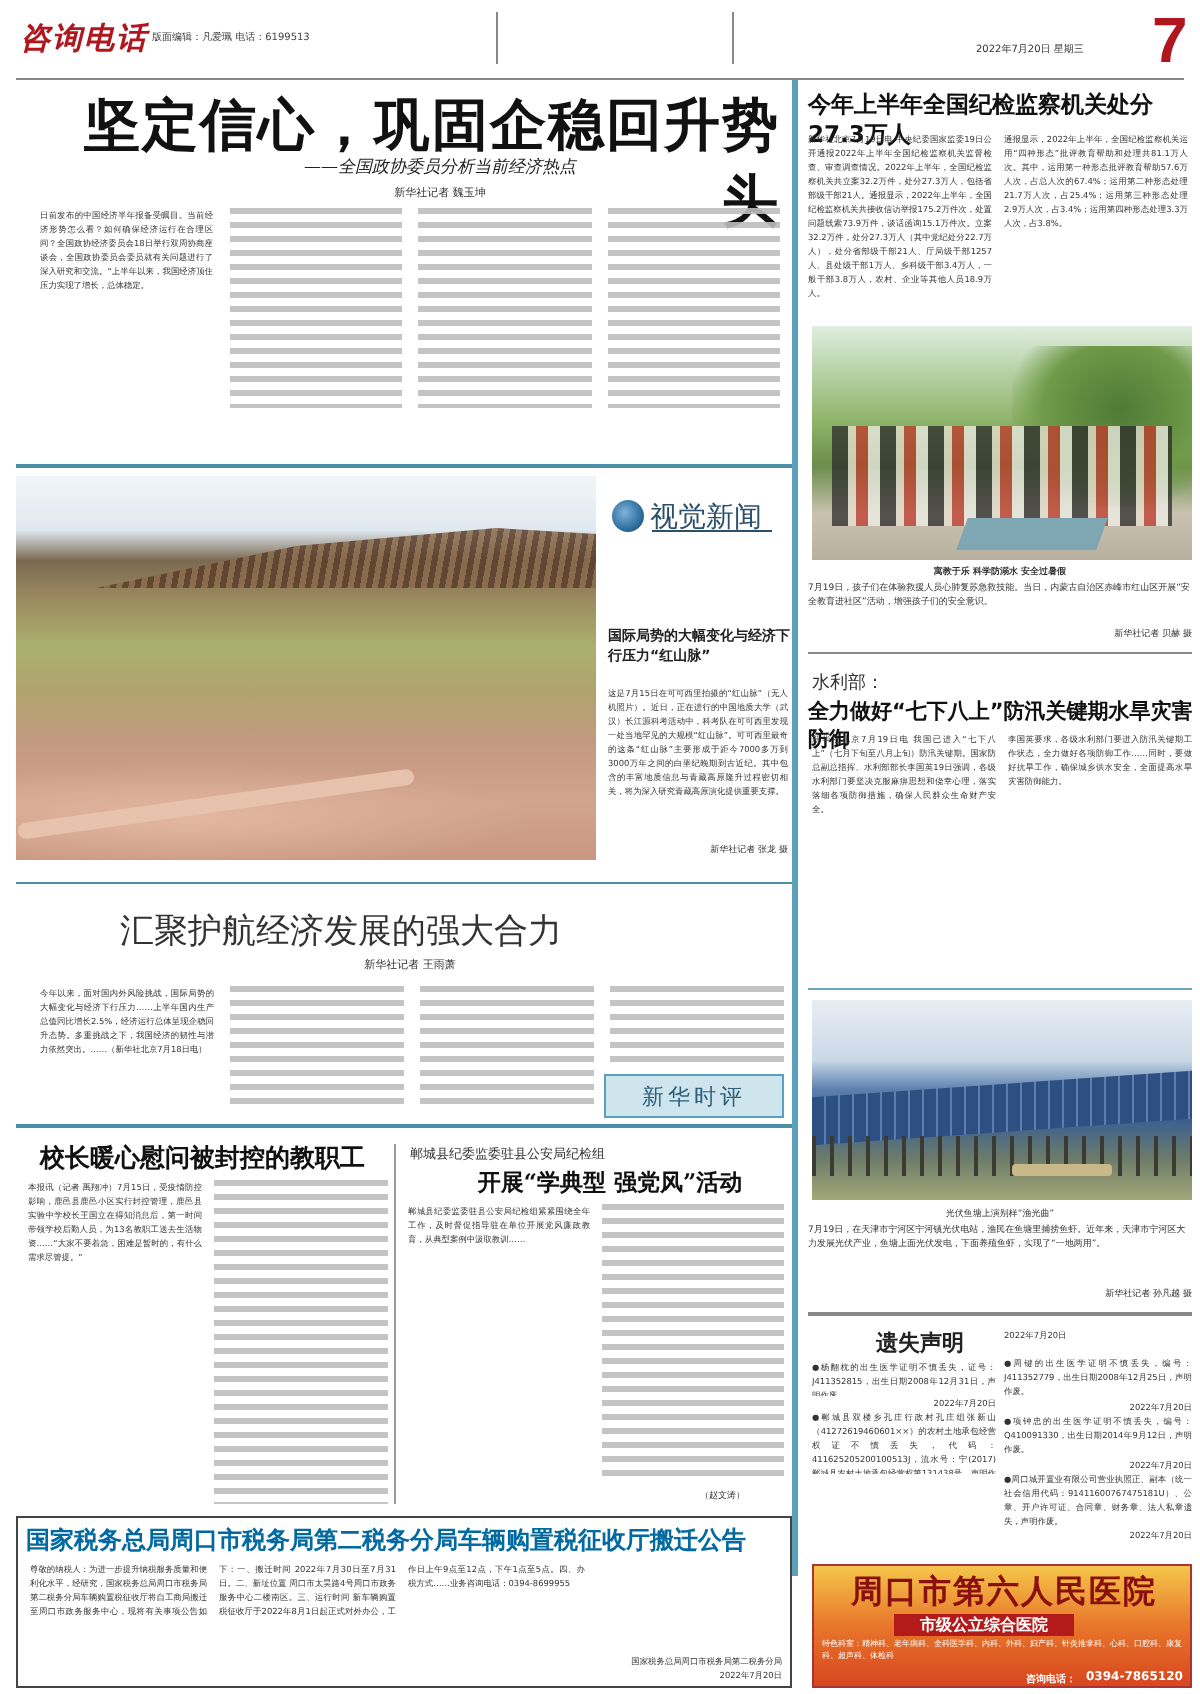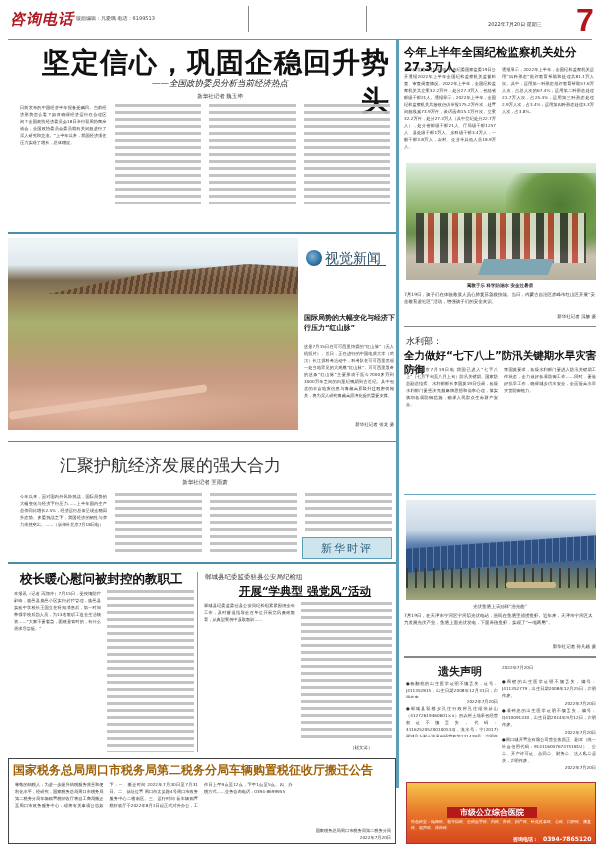--- a/index.html
+++ b/index.html
@@ -96,20 +96,21 @@
   <div class="text" style="height:14px;">2022年7月20日</div>
   <div class="text" style="height:22px;">●周键的出生医学证明不慎丢失，编号：J411352779，出生日期2008年12月25日，声明作废。</div>
   <div class="text" style="text-align:right;">2022年7月20日</div>
   <div class="text" style="height:22px;">●项钟忠的出生医学证明不慎丢失，编号：Q410091330，出生日期2014年9月12日，声明作废。</div>
   <div class="text" style="text-align:right;">2022年7月20日</div>
   <div class="text" style="height:28px;">●周口城开置业有限公司营业执照正、副本（统一社会信用代码：91411600767475181U）、公章、开户许可证、合同章、财务章、法人私章遗失，声明作废。</div>
   <div class="text" style="text-align:right;">2022年7月20日</div>
 </div>
 
 <div class="abs ad" style="left:406px;top:782px;width:190px;height:62px;border:1px solid #a33;">
+  <div class="abs" style="left:0;top:3px;width:190px;text-align:center;font-size:16px;font-weight:bold;color:#8a0f0f;font-family:'DejaVu Serif',serif;letter-spacing:1px;">周口市第六人民医院</div>
   <div class="abs" style="left:40px;top:24px;width:90px;text-align:center;font-size:8px;font-weight:bold;color:#fff;background:#b31b1b;">市级公立综合医院</div>
   <div class="abs" style="left:4px;top:36px;width:182px;font-size:4px;line-height:6px;color:#fff;height:18px;overflow:hidden;">特色科室：精神科、老年病科、全科医学科、内科、外科、妇产科、针灸推拿科、心科、口腔科、康复科、超声科、体检科</div>
   <div class="abs" style="left:106px;top:53px;font-size:5px;color:#fff;font-weight:bold;">咨询电话：</div>
   <div class="abs" style="left:136px;top:52px;font-size:6px;color:#fff;font-weight:bold;">0394-7865120</div>
 </div>
 
 <div class="abs photo" style="left:8px;top:238px;width:290px;height:192px;background:linear-gradient(180deg,#f2f5f7 0%,#dfe9f0 14%,#7b6a52 22%,#9b8a5e 32%,#a9b06e 44%,#b1a36d 56%,#c49a80 70%,#d3a48e 85%,#c9977f 100%);">
   <div class="abs" style="left:40px;top:26px;width:250px;height:30px;background:repeating-linear-gradient(100deg,#5a3e2c 0 3px,#8a6a4a 3px 6px);clip-path:polygon(0 100%,40% 30%,80% 0,100% 10%,100% 100%);opacity:0.85;"></div>
   <div class="abs" style="left:0;top:140px;width:290px;height:52px;background:radial-gradient(ellipse at 30% 60%,#e2b7a0 0%,transparent 60%);"></div>
   <div class="abs" style="left:0;top:160px;width:200px;height:8px;border-radius:4px;background:#e7c2ad;transform:rotate(-8deg);"></div>
@@ -135,29 +136,29 @@
 <div class="abs rule-blue" style="left:8px;top:562px;width:388px;"></div>
 
 <div class="abs" style="left:20px;top:571px;width:180px;font-size:12.5px;font-weight:bold;font-family:'DejaVu Serif',serif;color:#111;">校长暖心慰问被封控的教职工</div>
 <div class="abs" style="left:14px;top:590px;width:180px;height:162px;display:flex;gap:6px;">
   <div class="text" style="flex:1;height:162px;">本报讯（记者 禹翔冲）7月15日，受疫情防控影响，鹿邑县鹿邑小区实行封控管理，鹿邑县实验中学校长王国立在得知消息后，第一时间带领学校后勤人员，为13名教职工送去生活物资……“大家不要着急，困难是暂时的，有什么需求尽管提。”</div>
   <div class="lines" style="flex:1;height:162px;"></div>
 </div>
 <div class="abs" style="left:197px;top:572px;width:1px;height:180px;background:#999;"></div>
 
 <div class="abs" style="left:205px;top:573px;font-size:6.5px;color:#333;">郸城县纪委监委驻县公安局纪检组</div>
-<div class="abs" style="left:220px;top:584px;width:170px;text-align:center;font-size:11.5px;font-weight:bold;font-family:'DejaVu Serif',serif;color:#111;text-decoration:underline;">开展“学典型 强党风”活动</div>
+<div class="abs" style="left:220px;top:584px;width:170px;text-align:center;font-size:11.5px;font-weight:bold;font-family:'DejaVu Serif',serif;color:#111;">开展“学典型 强党风”活动</div>
 <div class="abs" style="left:204px;top:602px;width:188px;height:146px;display:flex;gap:6px;">
   <div class="text" style="flex:1;height:146px;">郸城县纪委监委驻县公安局纪检组紧紧围绕全年工作，及时督促指导驻在单位开展党风廉政教育，从典型案例中汲取教训……</div>
   <div class="lines" style="flex:1;height:140px;"></div>
 </div>
 <div class="abs caption" style="left:350px;top:745px;">（赵文涛）</div>
 
 <div class="abs notice-box" style="left:8px;top:758px;width:388px;height:86px;">
-  <div class="abs" style="left:4px;top:3px;width:380px;font-size:12px;font-weight:bold;font-family:Liberation Sans, sans-serif;color:#a16207;white-space:nowrap;overflow:hidden;">国家税务总局周口市税务局第二税务分局车辆购置税征收厅搬迁公告</div>
+  <div class="abs" style="left:4px;top:3px;width:380px;font-size:12px;font-weight:bold;font-family:Liberation Sans, sans-serif;color:#0369a1;white-space:nowrap;overflow:hidden;">国家税务总局周口市税务局第二税务分局车辆购置税征收厅搬迁公告</div>
   <div class="abs" style="left:6px;top:22px;width:376px;height:60px;display:flex;gap:6px;">
     <div class="text" style="flex:3;height:60px;column-count:3;column-gap:6px;">尊敬的纳税人：为进一步提升纳税服务质量和便利化水平，经研究，国家税务总局周口市税务局第二税务分局车辆购置税征收厅将自工商局搬迁至周口市政务服务中心，现将有关事项公告如下：一、搬迁时间 2022年7月30日至7月31日。二、新址位置 周口市太昊路4号周口市政务服务中心二楼南区。三、运行时间 新车辆购置税征收厅于2022年8月1日起正式对外办公，工作日上午9点至12点，下午1点至5点。四、办税方式……业务咨询电话：0394-8699955</div>
     <div style="flex:1;display:flex;flex-direction:column;justify-content:flex-end;">
       <div class="text" style="text-align:right;">国家税务总局周口市税务局第二税务分局</div>
       <div class="text" style="text-align:right;">2022年7月20日</div>
     </div>
   </div>
 </div>
 
 </body></html>

